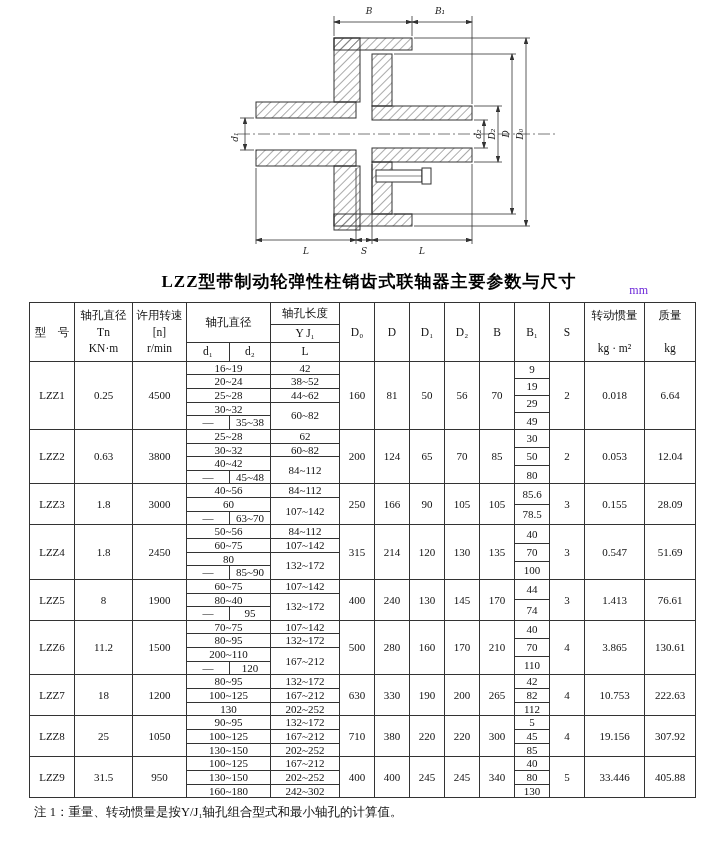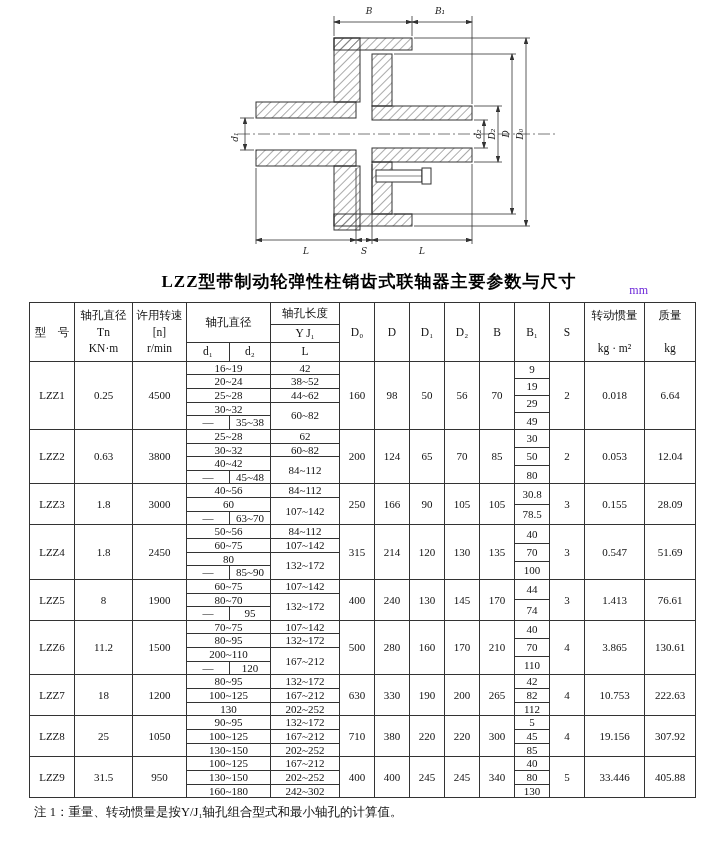--- a/index.html
+++ b/index.html
@@ -191,21 +191,21 @@
       </tr>
     </thead>
     <tbody id="tbody">
         <tr>
           <td rowspan="5">LZZ1</td>
           <td rowspan="5">0.25</td>
           <td rowspan="5">4500</td>
           <td colspan="2">16~19</td>
           <td>42</td>
           <td rowspan="5">160</td>
-          <td rowspan="5">98</td>
+          <td rowspan="5">81</td>
           <td rowspan="5">50</td>
           <td rowspan="5">56</td>
           <td rowspan="5">70</td>
           <td rowspan="5" class="b1cell">
             <div class="b1wrap">
               <div>9</div>
               <div>19</div>
               <div>29</div>
               <div>49</div>
             </div>
@@ -270,21 +270,21 @@
           <td rowspan="3">3000</td>
           <td colspan="2">40~56</td>
           <td>84~112</td>
           <td rowspan="3">250</td>
           <td rowspan="3">166</td>
           <td rowspan="3">90</td>
           <td rowspan="3">105</td>
           <td rowspan="3">105</td>
           <td rowspan="3" class="b1cell">
             <div class="b1wrap">
-              <div>30.8</div>
+              <div>85.6</div>
               <div>78.5</div>
             </div>
           </td>
           <td rowspan="3">3</td>
           <td rowspan="3">0.155</td>
           <td rowspan="3">28.09</td>
         </tr>
         <tr>
           <td colspan="2">60</td>
           <td rowspan="2">107~142</td>
@@ -342,21 +342,21 @@
             <div class="b1wrap">
               <div>44</div>
               <div>74</div>
             </div>
           </td>
           <td rowspan="3">3</td>
           <td rowspan="3">1.413</td>
           <td rowspan="3">76.61</td>
         </tr>
         <tr>
-          <td colspan="2">80~70</td>
+          <td colspan="2">80~40</td>
           <td rowspan="2">132~172</td>
         </tr>
         <tr>
           <td>—</td>
           <td>95</td>
         </tr>
         <tr>
           <td rowspan="4">LZZ6</td>
           <td rowspan="4">11.2</td>
           <td rowspan="4">1500</td>

